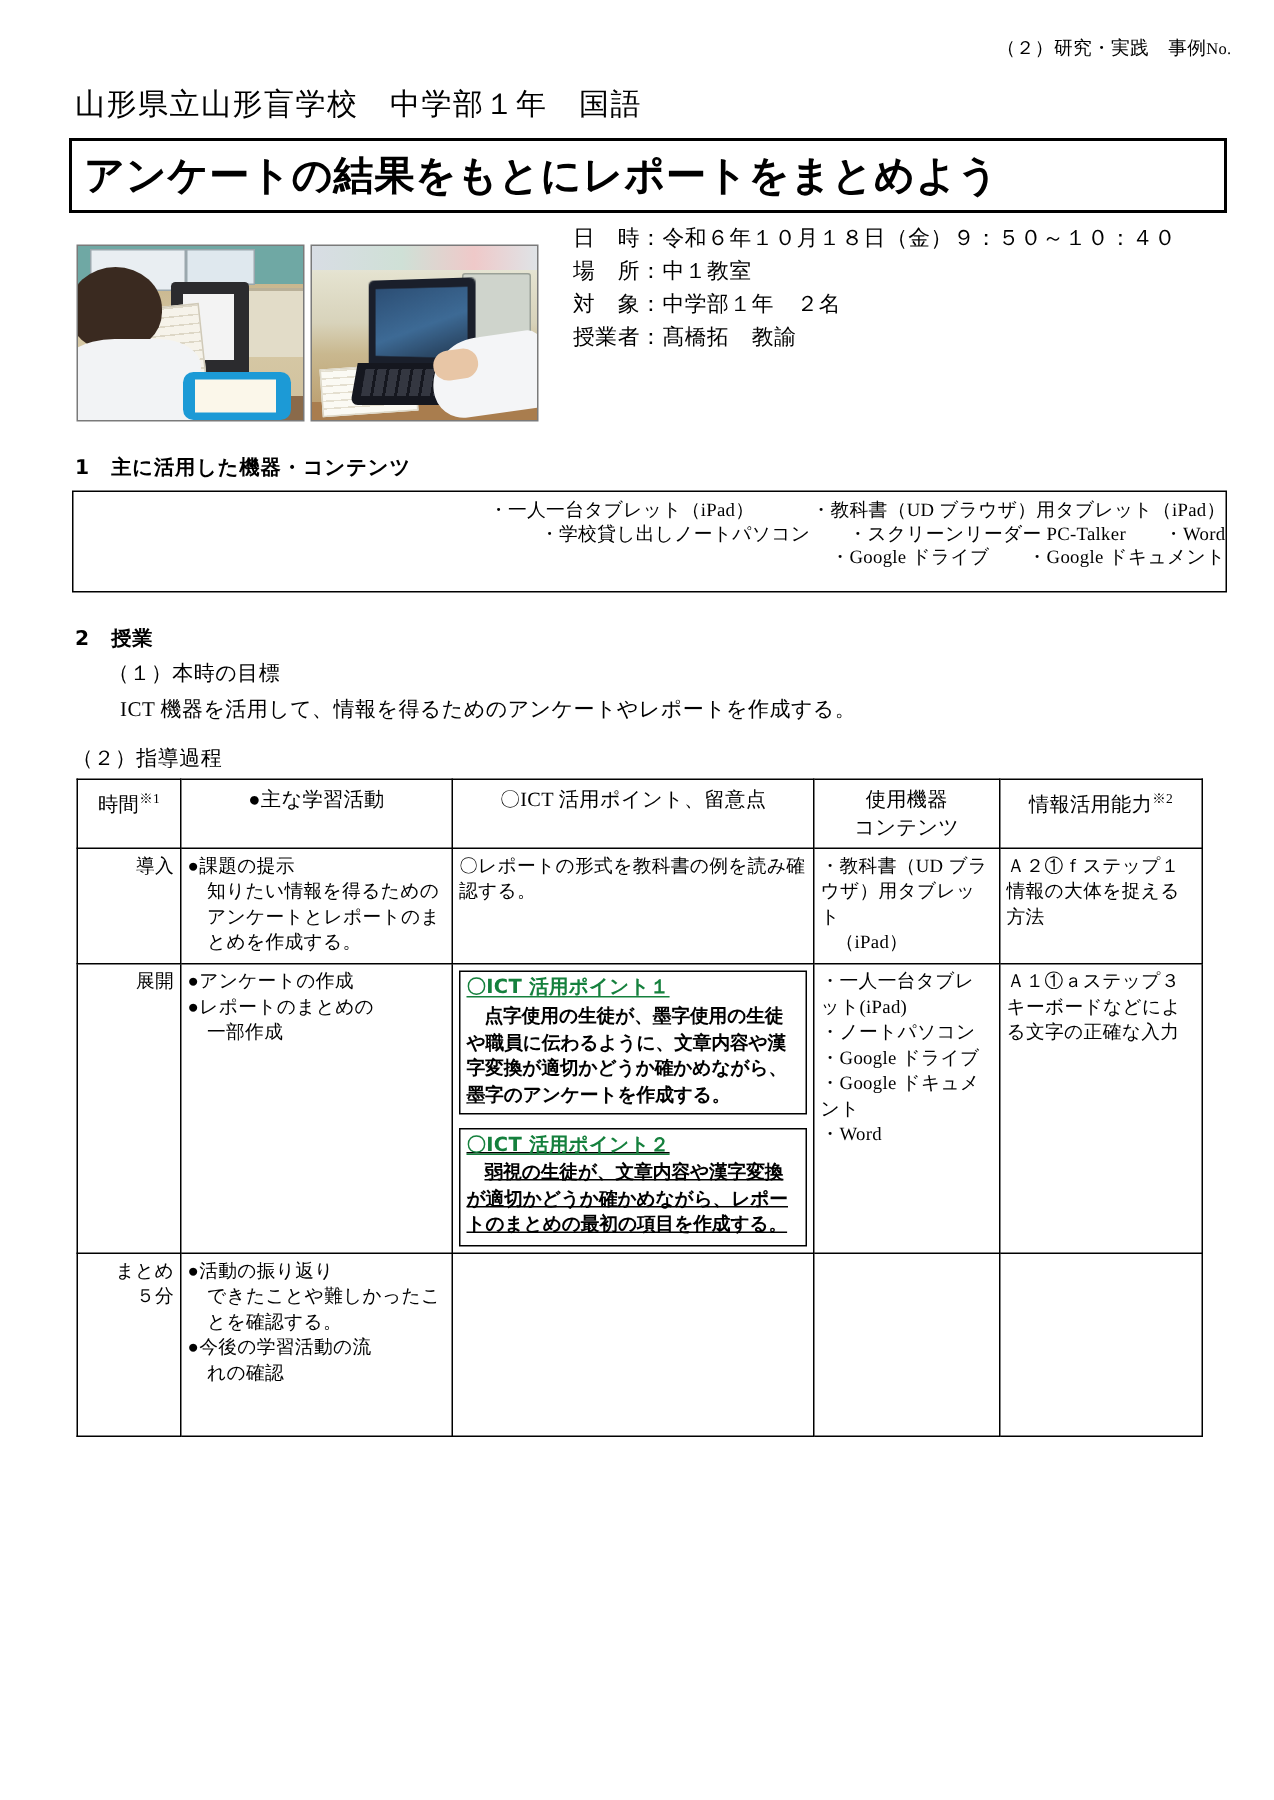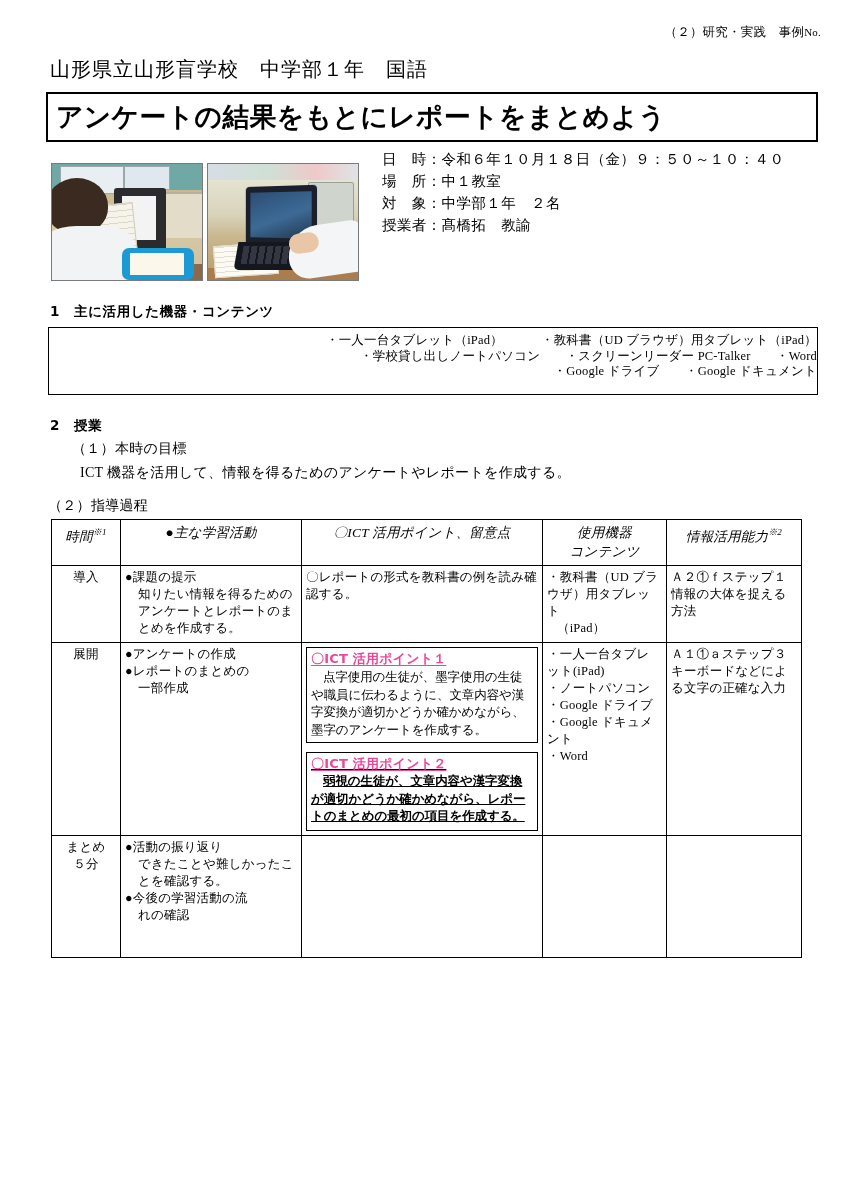--- a/index.html
+++ b/index.html
@@ -281,32 +281,31 @@
     font-size: 12.5px;
     line-height: 17px;
     letter-spacing: 0.2px;
   }
   .proc-table th {
     text-align: center;
     font-weight: normal;
     font-size: 13.5px;
     line-height: 19px;
     padding: 3px 2px 4px 2px;
-    font-style: italic;
   }
   .col-time   { width: 69px; }
   .col-act    { width: 181px; }
   .col-ict    { width: 241px; }
   .col-dev    { width: 124px; }
   .col-skill  { width: 135px; }
 
   .sup { font-size: 9px; vertical-align: super; }
 
   .cell-time {
-    text-align: center;
+    text-align: right;
     font-size: 13.5px;
     padding-top: 5px;
   }
   .cell-time .l2 { display: block; }
 
   .bullet-item { text-indent: 0; }
   .bullet-item .cont { display: block; padding-left: 13px; }
 
   .dev-list p { margin: 0; }
   .dev-list .ind { padding-left: 10px; }
@@ -315,33 +314,33 @@
 
   
   .ict-box {
     border: 1.6px solid #000;
     padding: 2px 4px 4px 4px;
     margin: 1px 0 0 0;
     background: #fff;
   }
   .ict-box + .ict-box { margin-top: 9px; text-decoration: underline; }
   .ict-title {
-    color: #ec4899;
+    color: #15803d;
     font-family: "DejaVu Sans", "Liberation Sans", sans-serif;
     font-weight: bold;
     font-size: 13px;
     text-decoration: underline;
     text-underline-offset: 2px;
     letter-spacing: 0.2px;
     white-space: nowrap;
     display: block;
   }
   .ict-body {
     font-family: "DejaVu Sans", "Liberation Sans", sans-serif;
-    font-weight: normal;
+    font-weight: bold;
     font-size: 12.5px;
     line-height: 17.5px;
     letter-spacing: -0.1px;
     text-indent: 12px;
     display: block;
     margin-top: 1px;
   }
   .ict-body.serifish {
     font-family: "Liberation Serif", serif;
     font-weight: bold;

